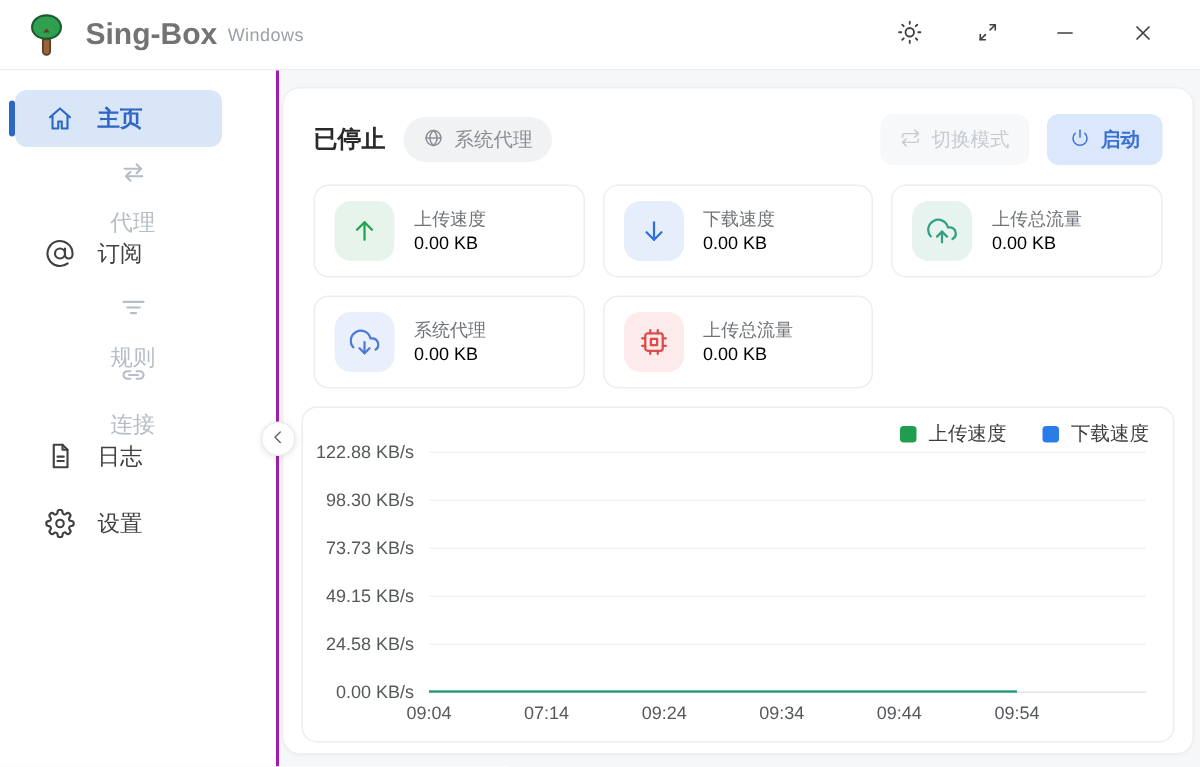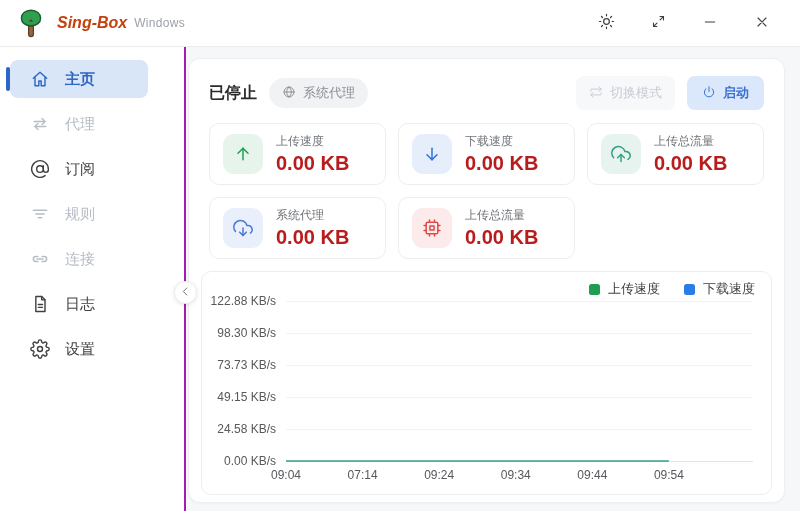--- a/index.html
+++ b/index.html
@@ -4,67 +4,67 @@
 <style>
   * { margin:0; padding:0; box-sizing:border-box; }
   html,body { width:800px; height:511px; overflow:hidden; background:#fff;
     font-family:"Liberation Sans","DejaVu Sans",sans-serif; }
   .window { width:800px; height:511px; background:#fff; display:flex; flex-direction:column; }
 
   
   .titlebar { height:47px; flex-shrink:0; display:flex; align-items:center;
     padding-left:14px; border-bottom:1px solid #ececec; background:#fff; }
   .logo { width:33px; height:33px; display:grid; place-items:center; }
-  .app-title { font-size:16px; font-weight:700; color:#c2410c; margin-left:10px;font-style:italic; }
+  .app-title { font-size:20px; font-weight:700; color:#737373; margin-left:10px; }
   .app-sub { font-size:12px; color:#9ba1a8; margin-left:7px; font-weight:500; letter-spacing:.3px; }
   .win-controls { margin-left:auto; display:flex; height:100%; margin-right:12px; }
   .win-btn { width:52px; height:100%; display:grid; place-items:center;
     background:none; border:none; color:#3f3f3f; cursor:pointer; }
 
   
   .body { display:flex; height:464px; background:#f6f7f9; position:relative; }
   .sidebar { width:186px; background:#fff; padding-top:13px; flex-shrink:0;
     border-right:2px solid #a21caf; }
   .side-item { height:38px; margin:0 36px 7px 10px; border-radius:8px; display:flex;
     align-items:center; gap:14px; padding-left:19px; font-size:15px; color:#404040;
     cursor:pointer; position:relative; }
   .side-item.active { background:#d9e6f8; color:#2e66c6; font-weight:600; }
   .side-item.active::before { content:""; position:absolute; left:-4px; top:7px;
     width:4px; height:24px; border-radius:3px; background:#2e66c6; }
-  .side-item.muted { color:#b7bdc6; }
+  .side-item.muted { color:#b7bdc6;flex-direction:column; }
   .s-icon { display:grid; place-items:center; width:22px; }
 
   .collapse-btn { position:absolute; left:174px; top:234px; width:23px; height:23px;
     border-radius:50%; background:#fff; border:1px solid #ededed;
     box-shadow:0 1px 4px rgba(0,0,0,.10); display:grid; place-items:center;
     color:#5f6368; cursor:pointer; z-index:6; padding:0; }
 
   
-  .main { flex:1; padding:11px 15px 8px 2px; min-width:0; }
+  .main { flex:1; padding:11px 4px 8px 2px; min-width:0; }
   .panel { background:#fff; border:1px solid #efefef; border-radius:12px; height:445px;
     box-shadow:0 1px 2px rgba(0,0,0,.03); overflow:hidden; }
   .panel-header { display:flex; align-items:center; padding:17px 20px 13px; gap:12px; }
   .status-text { font-size:16px; font-weight:700; color:#2a2a2a; }
   .proxy-badge { display:inline-flex; align-items:center; gap:7px; background:#f1f2f4;
     border:none; border-radius:15px; padding:6px 13px; color:#8b8f95; font-size:13px;
     cursor:pointer; font-family:inherit; }
   .hdr-spacer { flex:1; }
   .btn { display:inline-flex; align-items:center; gap:7px; border:none; border-radius:8px;
     font-size:13px; cursor:pointer; font-family:inherit; }
   .btn-switch { background:#f7f8fa; color:#c6cbd3; padding:8px 13px; }
   .btn-start { background:#dbe7fb; color:#3a70d3; padding:8px 15px; font-weight:600; }
 
   
   .stats-grid { display:grid; grid-template-columns:repeat(3,1fr); gap:12px; padding:0 20px; }
   .stat-card { border:1px solid #ededed; border-radius:10px; height:62px; display:flex;
     align-items:center; gap:13px; padding:0 13px; background:#fff; }
   .stat-icon { width:40px; height:40px; border-radius:11px; display:grid;
     place-items:center; flex-shrink:0; }
   .stat-label { font-size:12px; color:#6f7378; line-height:1.2; margin-bottom:3px; }
-  .stat-value { font-size:20px; font-weight:700; color:#b91c1c; line-height:1.1; }
+  .stat-value { font-size:12px; font-weight:400; color:#000000; line-height:1.1; }
 
   
   .chart-card { margin:12px 12px 0; border:1px solid #ededed; border-radius:10px;
     padding:8px 14px 6px; position:relative; }
   .legend { display:flex; justify-content:flex-end; align-items:center; gap:24px;
     height:18px; padding-right:2px; }
   .legend-item { display:inline-flex; align-items:center; gap:8px; font-size:13px; color:#3e3e3e; }
   .legend-swatch { width:11px; height:11px; border-radius:2.5px; }
   .chart-body { position:relative; height:160px; margin:3px 4px 27px 70px; }
   .gridline { position:absolute; left:0; right:0; height:0; border-top:1px solid #f2f2f3; }

